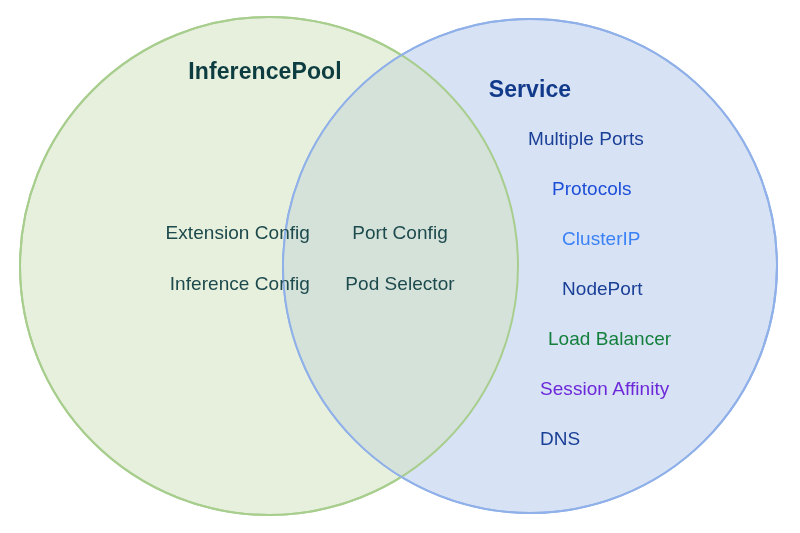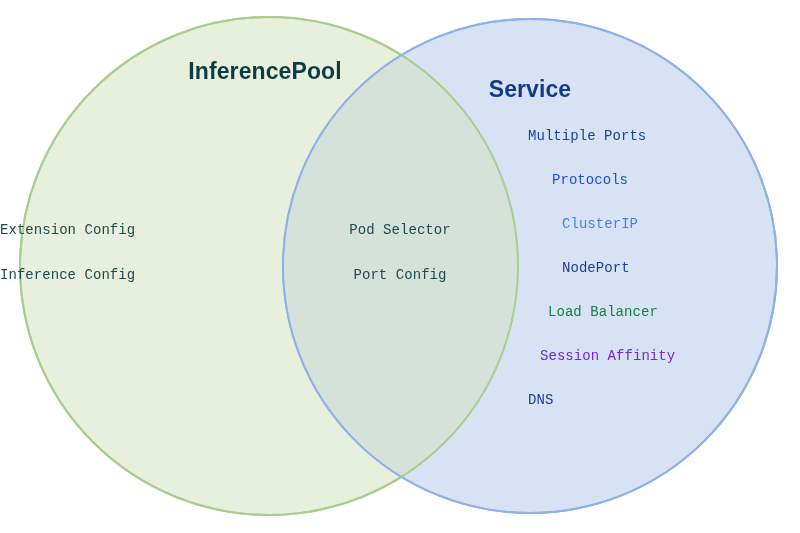--- a/index.html
+++ b/index.html
@@ -44,40 +44,39 @@
     pointer-events: auto;
   }
 
   .circle-title {
     font-size: 23px;
     font-weight: bold;
     letter-spacing: 0.1px;
   }
 
   .item-text {
-    font-size: 14px;
+    font-size: 19px;
     font-weight: 400;
     letter-spacing: 0.05px;
-    font-family: Liberation Mono, monospace;
   }
 
   
   #title-inferencepool {
     left: 0;
     top: 58px;
     width: 530px;
     text-align: center;
   }
 
   #left-items {
     position: absolute;
     left: 0;
     top: 222px;
     width: 310px;
-    text-align: left;
+    text-align: right;
   }
   #left-items .item-text {
     position: static;
     display: block;
     margin-bottom: 29px;
   }
 
   
   #mid-items {
     position: absolute;
@@ -112,21 +111,21 @@
     position: static;
     display: block;
     margin-bottom: 28px;
   }
   #right-items .ind-1 { margin-left: 0px; }
   #right-items .ind-2 { margin-left: 24px; }
   #right-items .ind-3 { margin-left: 34px; }
   #right-items .ind-4 { margin-left: 34px; }
   #right-items .ind-5 { margin-left: 20px; }
   #right-items .ind-6 { margin-left: 12px; }
-  #right-items .ind-7 { margin-left: 0px; }
+  #right-items .ind-7 { margin-left: 12px; }
 </style>
 </head>
 <body>
 
 <div id="venn-stage">
 
   <svg id="venn-svg" viewBox="0 0 800 533">
     <defs>
       <clipPath id="clip-left">
         <circle cx="269" cy="266" r="249"></circle>
@@ -150,22 +149,22 @@
     <div class="label circle-title" id="title-inferencepool" style="color:#0d3d40;">InferencePool</div>
 
     <div class="label circle-title" id="title-service" style="color:#123a8a;">Service</div>
 
     <div id="left-items">
       <span class="item-text" style="color:#1d4a4d;">Extension Config</span>
       <span class="item-text" style="color:#1d4a4d;">Inference Config</span>
     </div>
 
     <div id="mid-items">
+      <span class="item-text" style="color:#1d4a4d;">Port Config</span>
       <span class="item-text" style="color:#1d4a4d;">Pod Selector</span>
-      <span class="item-text" style="color:#1d4a4d;">Port Config</span>
     </div>
 
     <div id="right-items">
       <span class="item-text ind-1" style="color:#1a3f96;">Multiple Ports</span>
       <span class="item-text ind-2" style="color:#1d4ed8;">Protocols</span>
       <span class="item-text ind-3" style="color:#3b82f6;">ClusterIP</span>
       <span class="item-text ind-4" style="color:#1a3f96;">NodePort</span>
       <span class="item-text ind-5" style="color:#15803d;">Load Balancer</span>
       <span class="item-text ind-6" style="color:#6d28d9;">Session Affinity</span>
       <span class="item-text ind-7" style="color:#1a3f96;">DNS</span>

